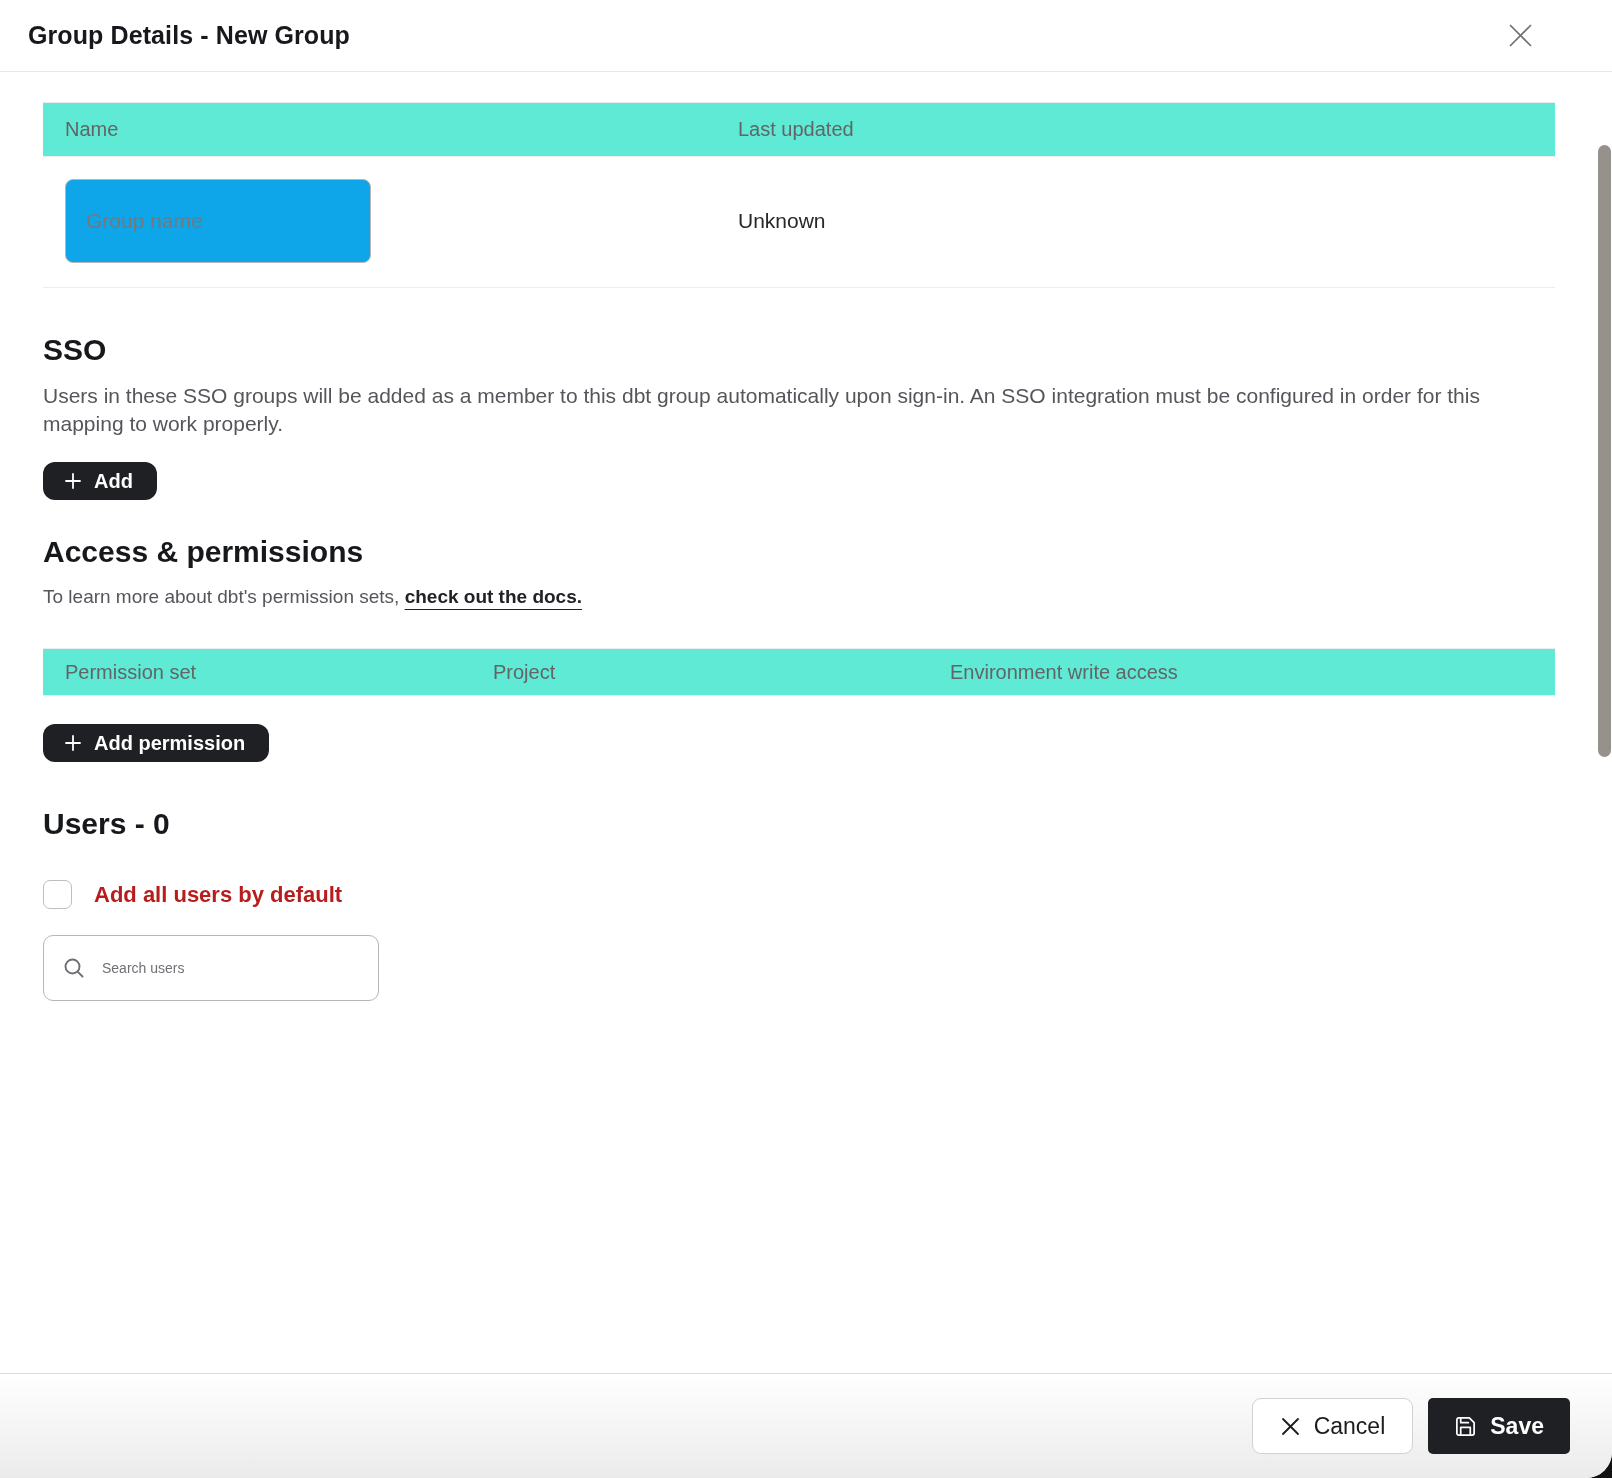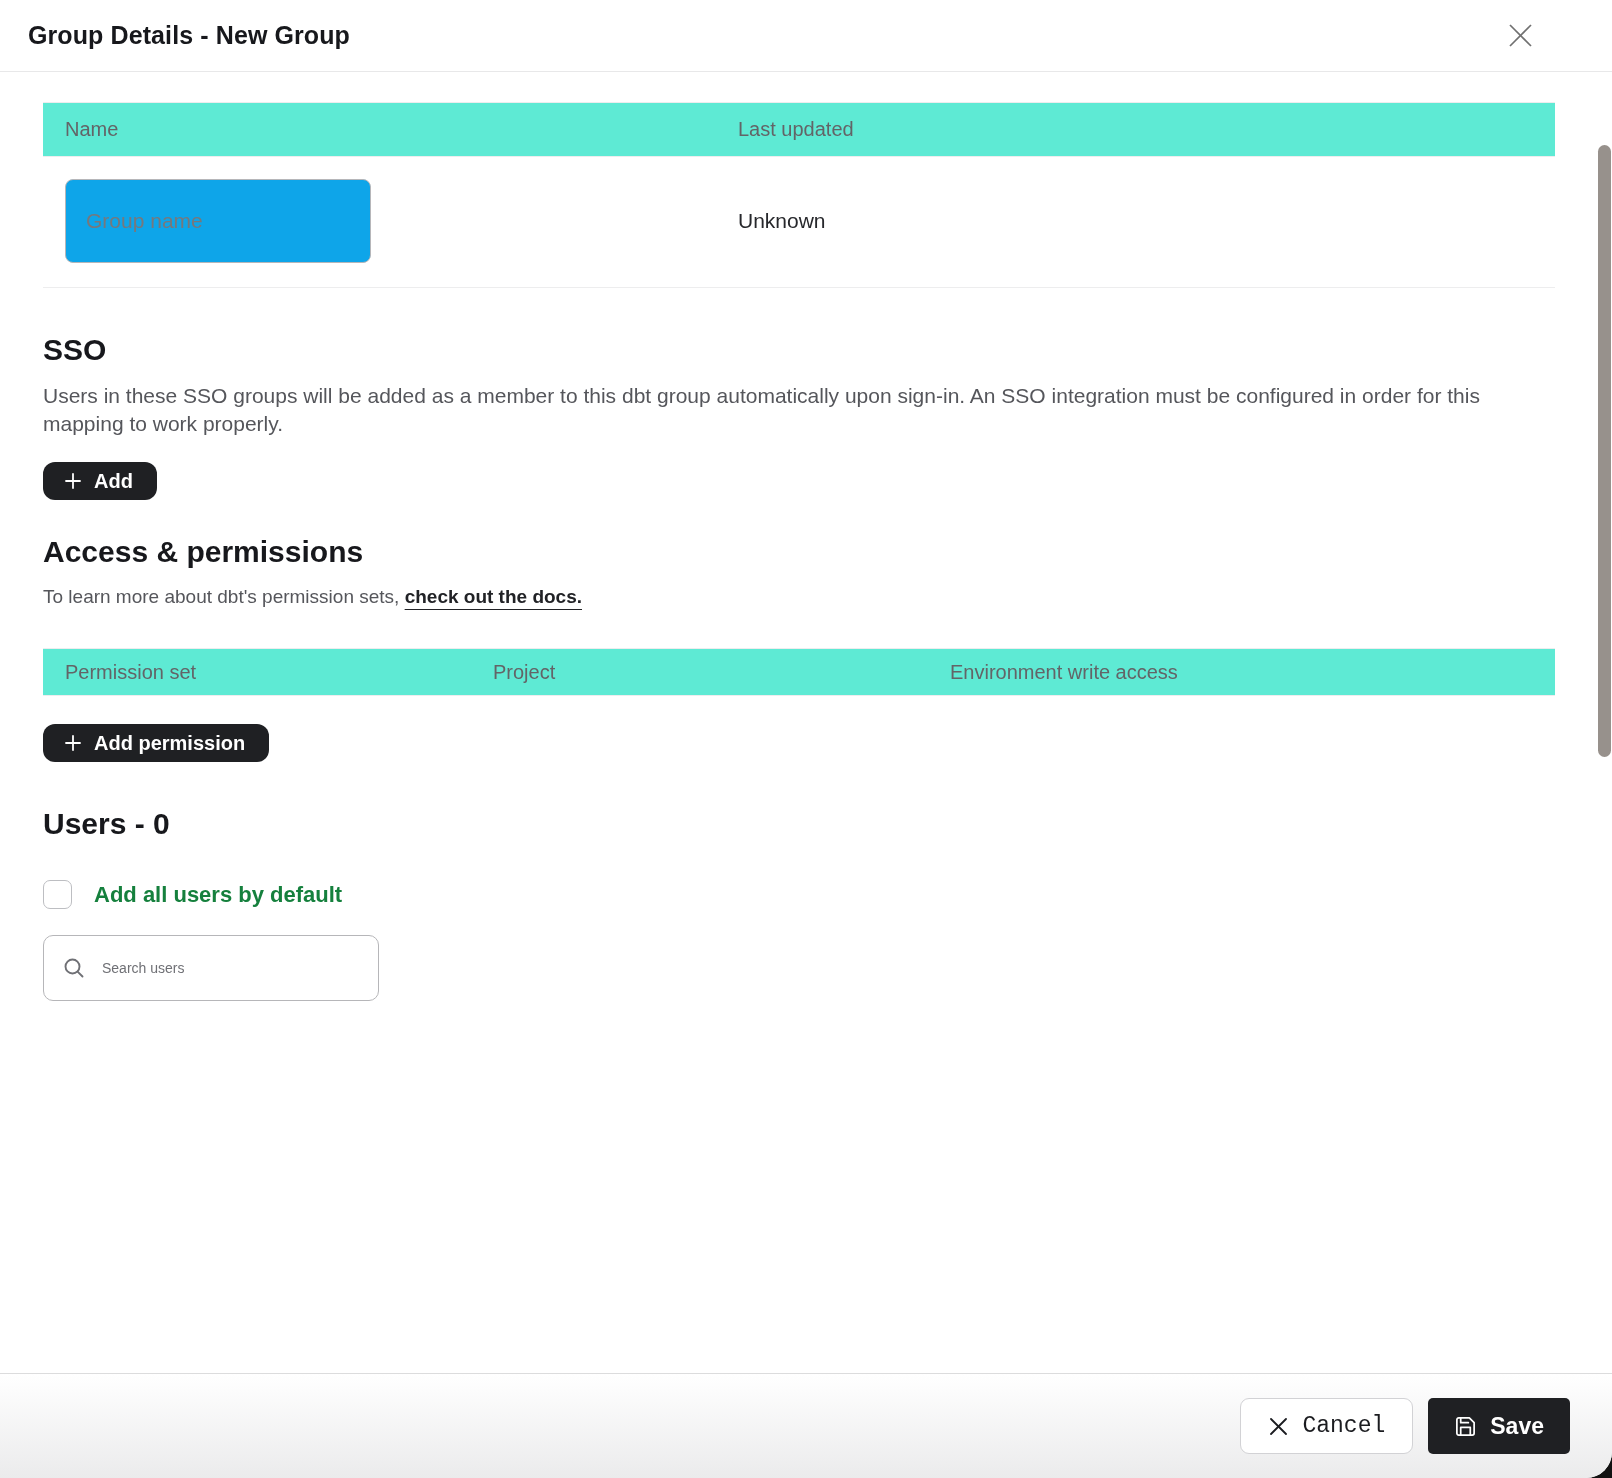--- a/index.html
+++ b/index.html
@@ -112,21 +112,21 @@
   }
   .perm-empty-text { margin-top: 16px; font-size: 22px; color: #3f4046; }
   
   .users-section { margin-top: 44px; }
   .checkbox-row { margin-top: 38px; display: flex; align-items: center; gap: 22px; }
   .checkbox {
     width: 29px; height: 29px;
     border: 1.5px solid #bdbec2; border-radius: 7px;
     background: #fff; cursor: pointer; flex: none;
   }
-  .checkbox-label { font-size: 22px; font-weight: 700; color: #15803d; cursor: default; }
+  .checkbox-label { font-size: 22px; font-weight: 700; color: #b91c1c; cursor: default; }
   .search-wrap {
     margin-top: 26px;
     width: 336px; height: 66px;
     border: 1px solid #b6b6b9; border-radius: 10px;
     display: flex; align-items: center; gap: 14px;
     padding: 0 18px; background: #fff;
   }
   .search-input {
     border: none; outline: none; flex: 1; min-width: 0;
     font-size: 14px; color: #27282c;
@@ -139,21 +139,21 @@
     border-top: 1px solid #dcdcdd;
     background: linear-gradient(#ffffff, #ebebec);
     display: flex; align-items: center; justify-content: flex-end;
     gap: 15px; padding-right: 42px;
   }
   .btn-cancel {
     height: 56px; padding: 5px 27px;
     background: #ffffff; border: 1px solid #d2d2d5; border-radius: 9px;
     display: inline-flex; align-items: center; gap: 13px;
     font-size: 23px; font-weight: 400; color: #1b1c20;
-    font-family: Liberation Mono, monospace; cursor: pointer;
+    font-family: Liberation Sans, sans-serif; cursor: pointer;
   }
   .btn-save {
     height: 56px; padding: 0 26px;
     background: #1f2023; border: none; border-radius: 5px;
     display: inline-flex; align-items: center; gap: 13px;
     font-size: 23px; font-weight: 700; color: #ffffff;
     font-family: "Liberation Sans", sans-serif; cursor: pointer;
   }
   svg { display: block; }
 </style>

